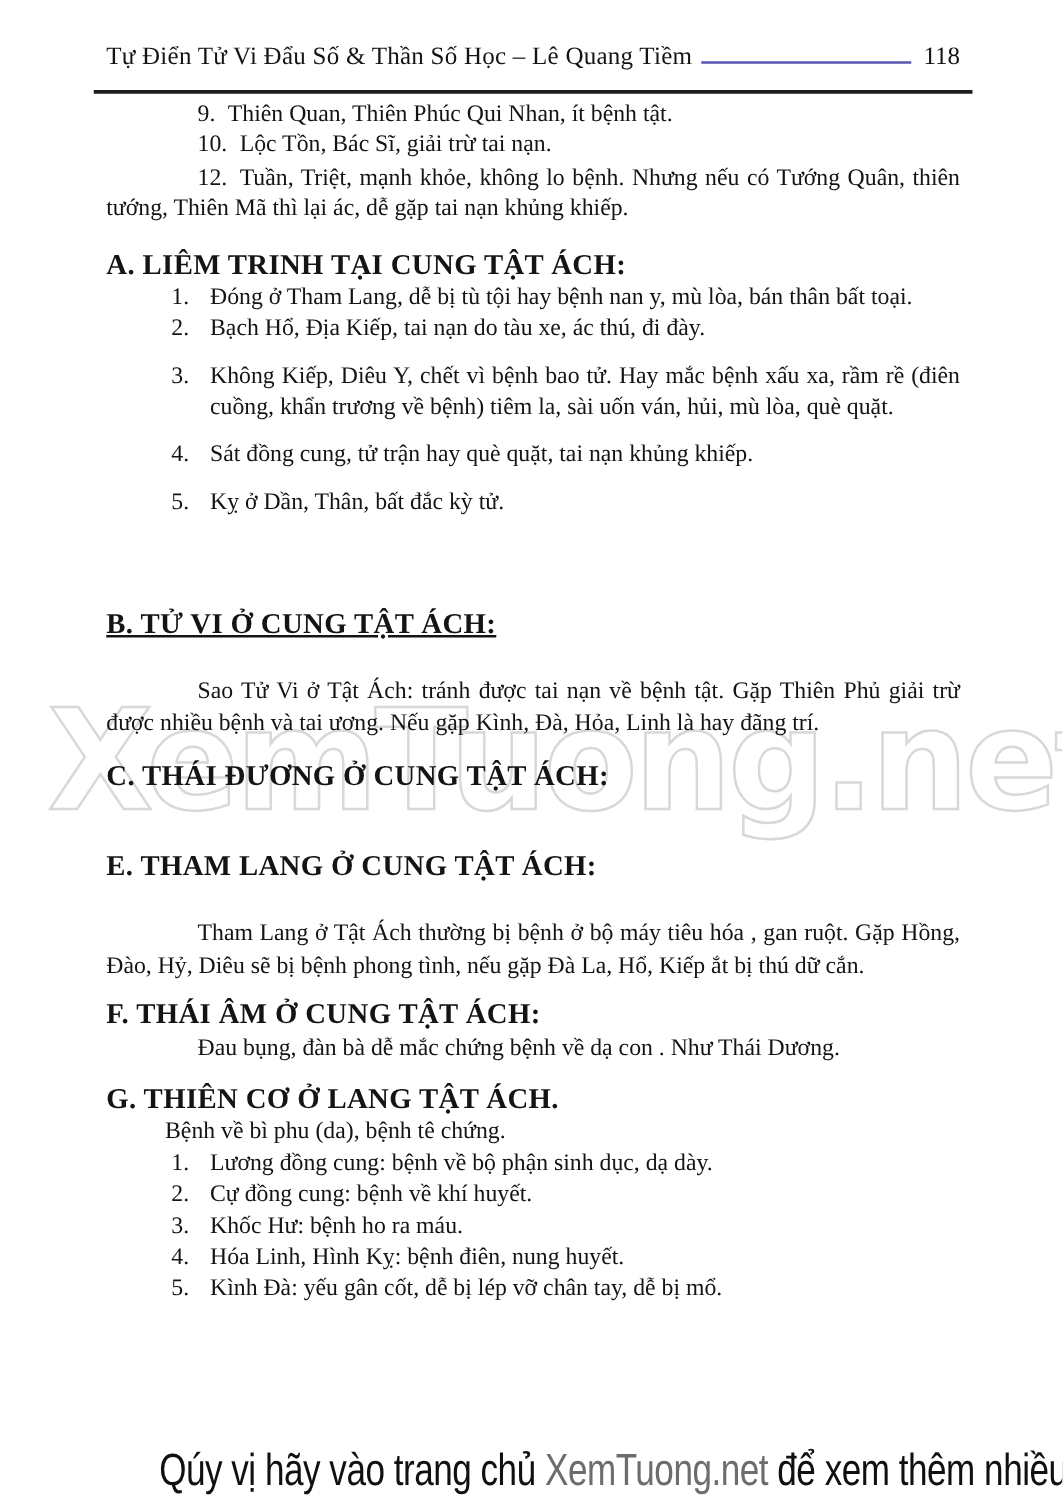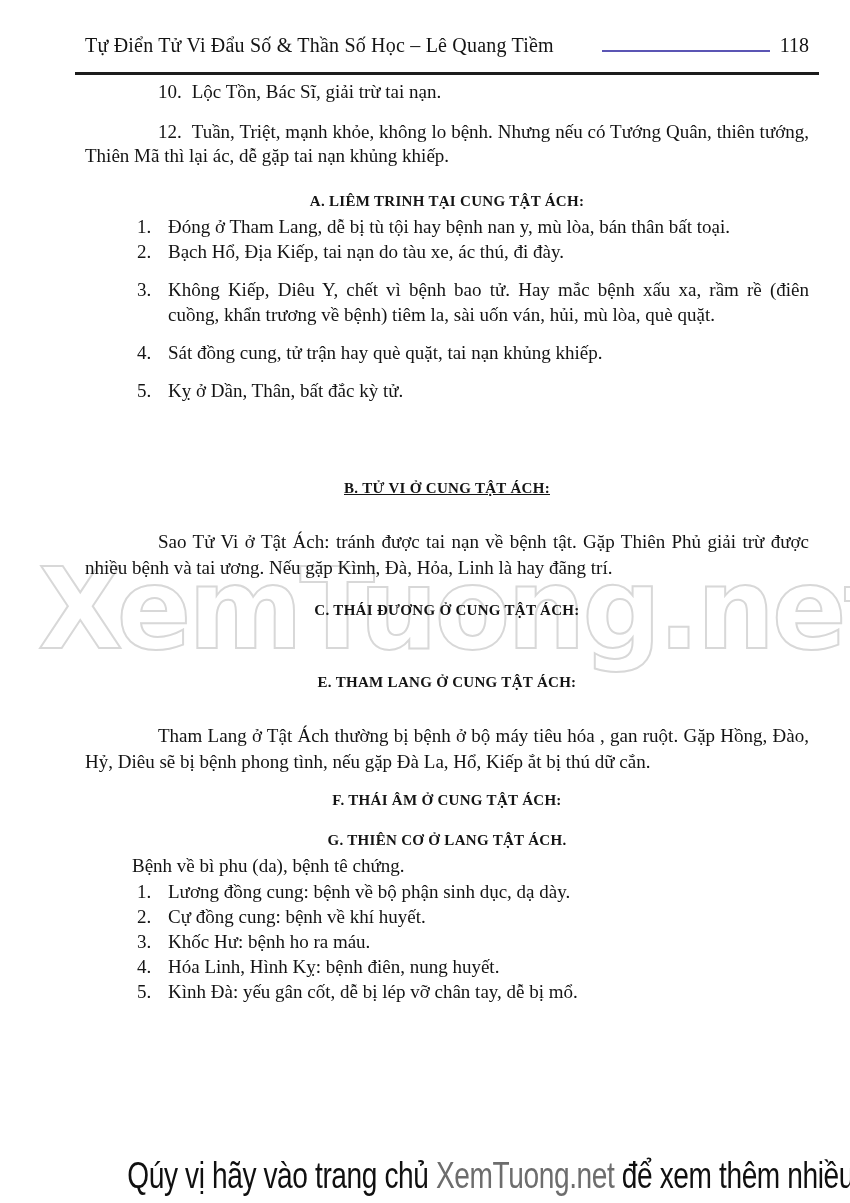--- a/index.html
+++ b/index.html
@@ -10,21 +10,21 @@
     height: 1203px;
     background: #ffffff;
     font-family: "Liberation Serif", "DejaVu Serif", serif;
     color: #141414;
     overflow: hidden;
     margin: 0 auto;
   }
   .content {
     position: relative;
     z-index: 1;
-    padding: 30px 41px 0 85px;
+    padding: 30px 82px 0 85px;
   }
   
   .header-row {
     display: flex;
     align-items: baseline;
     font-size: 20px;
     line-height: 30px;
     white-space: nowrap;
   }
   .header-title { flex: 0 0 auto; letter-spacing: 0.2px; }
@@ -43,28 +43,27 @@
     margin: 12px -10px 5px -10px;
   }
   
   .intro-item {
     font-size: 19px;
     line-height: 24px;
     text-align: justify;
     text-indent: 73px;
   }
   .intro-item .inum { padding-right: 10px; }
-  .mt8 { margin-top: 16px; }
+  .mt8 { margin-top: 3px; }
   
   .sec-heading {
-    font-size: 15px;
+    font-size: 23px;
     font-weight: bold;
     letter-spacing: 0.3px;
     line-height: 26px;
-    text-align: center;
   }
   .sec-heading.underlined { text-decoration: underline; }
   
   .hang-list { padding-left: 52px; }
   .hang-item { display: flex; font-size: 19px; line-height: 25px; }
   .hang-item .num { flex: 0 0 31px; }
   .hang-item .txt { flex: 1 1 auto; text-align: justify; }
   
   .para {
     font-size: 19px;
@@ -137,20 +136,21 @@
   <div class="content">
 
     <div class="header-row">
       <span class="header-title">Tự Điển Tử Vi Đẩu Số &amp; Thần Số Học – Lê Quang Tiềm</span>
       <span class="header-spacer"></span>
       <span class="header-underline"></span>
       <span class="header-page">118</span>
     </div>
     <hr class="top-rule">
 
+    <p class="intro-item"><span class="inum">9.</span><span>Thiên Quan, Thiên Phúc Qui Nhan, ít bệnh tật.</span></p>
     <p class="intro-item"><span class="inum">10.</span><span>Lộc Tồn, Bác Sĩ, giải trừ tai nạn.</span></p>
     <p class="intro-item mt8"><span class="inum">12.</span><span>Tuần, Triệt, mạnh khỏe, không lo bệnh. Nhưng nếu có Tướng Quân, thiên tướng, Thiên Mã thì lại ác, dễ gặp tai nạn khủng khiếp.</span></p>
 
     <h3 class="sec-heading sp-a-head">A. LIÊM TRINH TẠI CUNG TẬT ÁCH:</h3>
     <div class="hang-list">
       <div class="hang-item">
           <span class="num">1.</span>
           <span class="txt">Đóng ở Tham Lang, dễ bị tù tội hay bệnh nan y, mù lòa, bán thân bất toại.</span>
         </div>
       <div class="hang-item">
@@ -173,20 +173,21 @@
 
     <h3 class="sec-heading underlined sp-b-head">B. TỬ VI Ở CUNG TẬT ÁCH:</h3>
     <p class="para sp-para">Sao Tử Vi ở Tật Ách: tránh được tai nạn về bệnh tật. Gặp Thiên Phủ giải trừ được nhiều bệnh và tai ương. Nếu gặp Kình, Đà, Hỏa, Linh là hay đãng trí.</p>
 
     <h3 class="sec-heading sp-c-head">C. THÁI ĐƯƠNG Ở CUNG TẬT ÁCH:</h3>
 
     <h3 class="sec-heading sp-e-head">E. THAM LANG Ở CUNG TẬT ÁCH:</h3>
     <p class="para sp-para">Tham Lang ở Tật Ách thường bị bệnh ở bộ máy tiêu hóa , gan ruột. Gặp Hồng, Đào, Hỷ, Diêu sẽ bị bệnh phong tình, nếu gặp Đà La, Hổ, Kiếp ắt bị thú dữ cắn.</p>
 
     <h3 class="sec-heading sp-f-head">F. THÁI ÂM Ở CUNG TẬT ÁCH:</h3>
+    <p class="para sp-f-para">Đau bụng, đàn bà dễ mắc chứng bệnh về dạ con . Như Thái Dương.</p>
 
     <h3 class="sec-heading sp-g-head">G. THIÊN CƠ Ở LANG TẬT ÁCH.</h3>
     <p class="g-intro">Bệnh  về bì phu (da), bệnh tê chứng.</p>
     <div class="hang-list">
       <div class="hang-item">
           <span class="num">1.</span>
           <span class="txt">Lương đồng cung: bệnh về bộ phận sinh dục, dạ dày.</span>
         </div>
       <div class="hang-item">
           <span class="num">2.</span>

